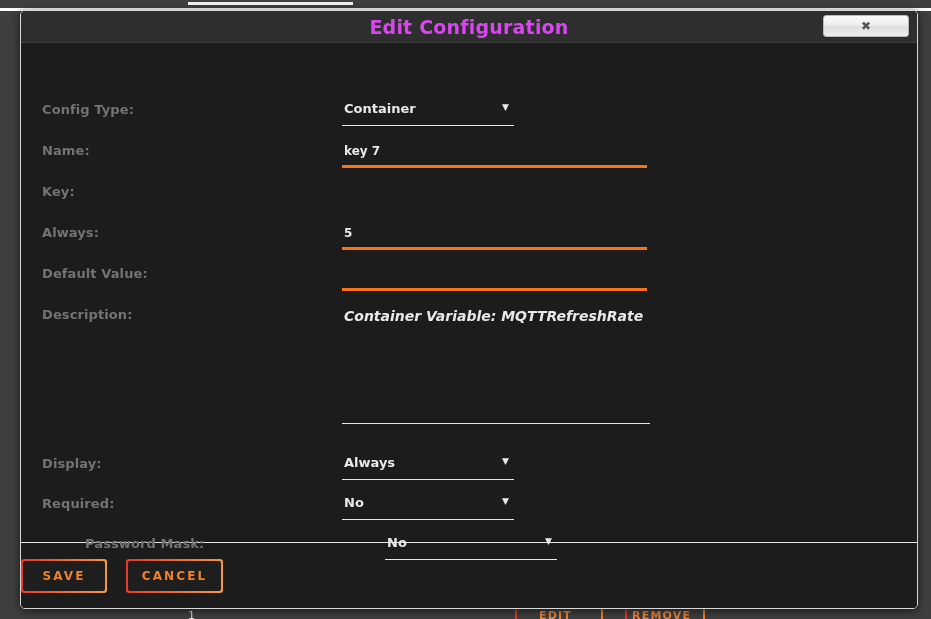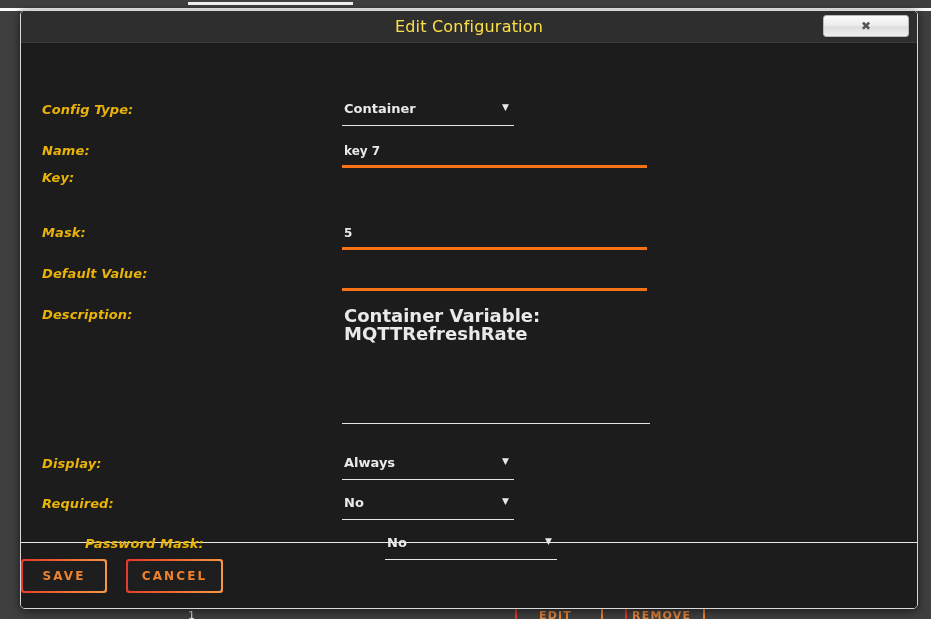--- a/index.html
+++ b/index.html
@@ -90,23 +90,23 @@
     height: 32px;
     flex: 0 0 32px;
     background: #2e2e2e;
     border-bottom: 1px solid #3a3a3a;
     display: flex;
     align-items: center;
     justify-content: center;
   }
 
   .modal-title {
-    color: #fde047;
-    font-size: 16px;
-    font-weight: normal;
+    color: #d946ef;
+    font-size: 19px;
+    font-weight: bold;
     letter-spacing: .2px;
   }
 
   .close-button {
     position: absolute;
     right: 8px;
     top: 4px;
     width: 86px;
     height: 22px;
     border: 1px solid #b9b9b9;
@@ -132,26 +132,25 @@
     position: absolute;
     left: 0;
     width: 100%;
     height: 41px;
   }
 
   .field-label {
     position: absolute;
     left: 21px;
     top: 0;
-    color: #eab308;
+    color: #737373;
     font-size: 13px;
     font-weight: bold;
     letter-spacing: .1px;
     white-space: nowrap;
-    font-style: italic;
   }
 
   .field-control {
     position: absolute;
     left: 321px;
     top: -3px;
   }
 
   
   .text-input {
@@ -199,25 +198,26 @@
     width: 308px;
     height: 119px;
     border-bottom: 1px solid #e6e6e6;
   }
   .textarea-text {
     position: absolute;
     left: 2px;
     top: 2px;
     width: 300px;
     color: #e9e9e9;
-    font-size: 18px;
+    font-size: 14px;
     font-weight: bold;
     line-height: 18px;
     white-space: pre-wrap;
     word-break: break-word;
+    font-style: italic;
   }
 
   
   .modal-footer {
     flex: 0 0 66px;
     height: 66px;
     border-top: 1px solid #e6e6e6;
     background: #1c1c1c;
     display: flex;
     align-items: center;
@@ -290,26 +290,26 @@
       </div>
     </div>
 
     <div class="form-row" style="top:100px;">
       <div class="field-label">Name:</div>
       <div class="field-control">
         <input class="text-input" type="text" value="key 7" style="">
       </div>
     </div>
 
-    <div class="form-row" style="top:127px;padding-left:48px;">
+    <div class="form-row" style="top:141px;padding-left:48px;">
       <div class="field-label">Key:</div>
     </div>
 
     <div class="form-row" style="top:182px;">
-      <div class="field-label">Mask:</div>
+      <div class="field-label">Always:</div>
       <div class="field-control">
         <input class="text-input" type="text" value="5" style="">
       </div>
     </div>
 
     <div class="form-row" style="top:223px;">
       <div class="field-label">Default Value:</div>
       <div class="field-control">
         <input class="text-input" type="text" value="" style="">
       </div>

